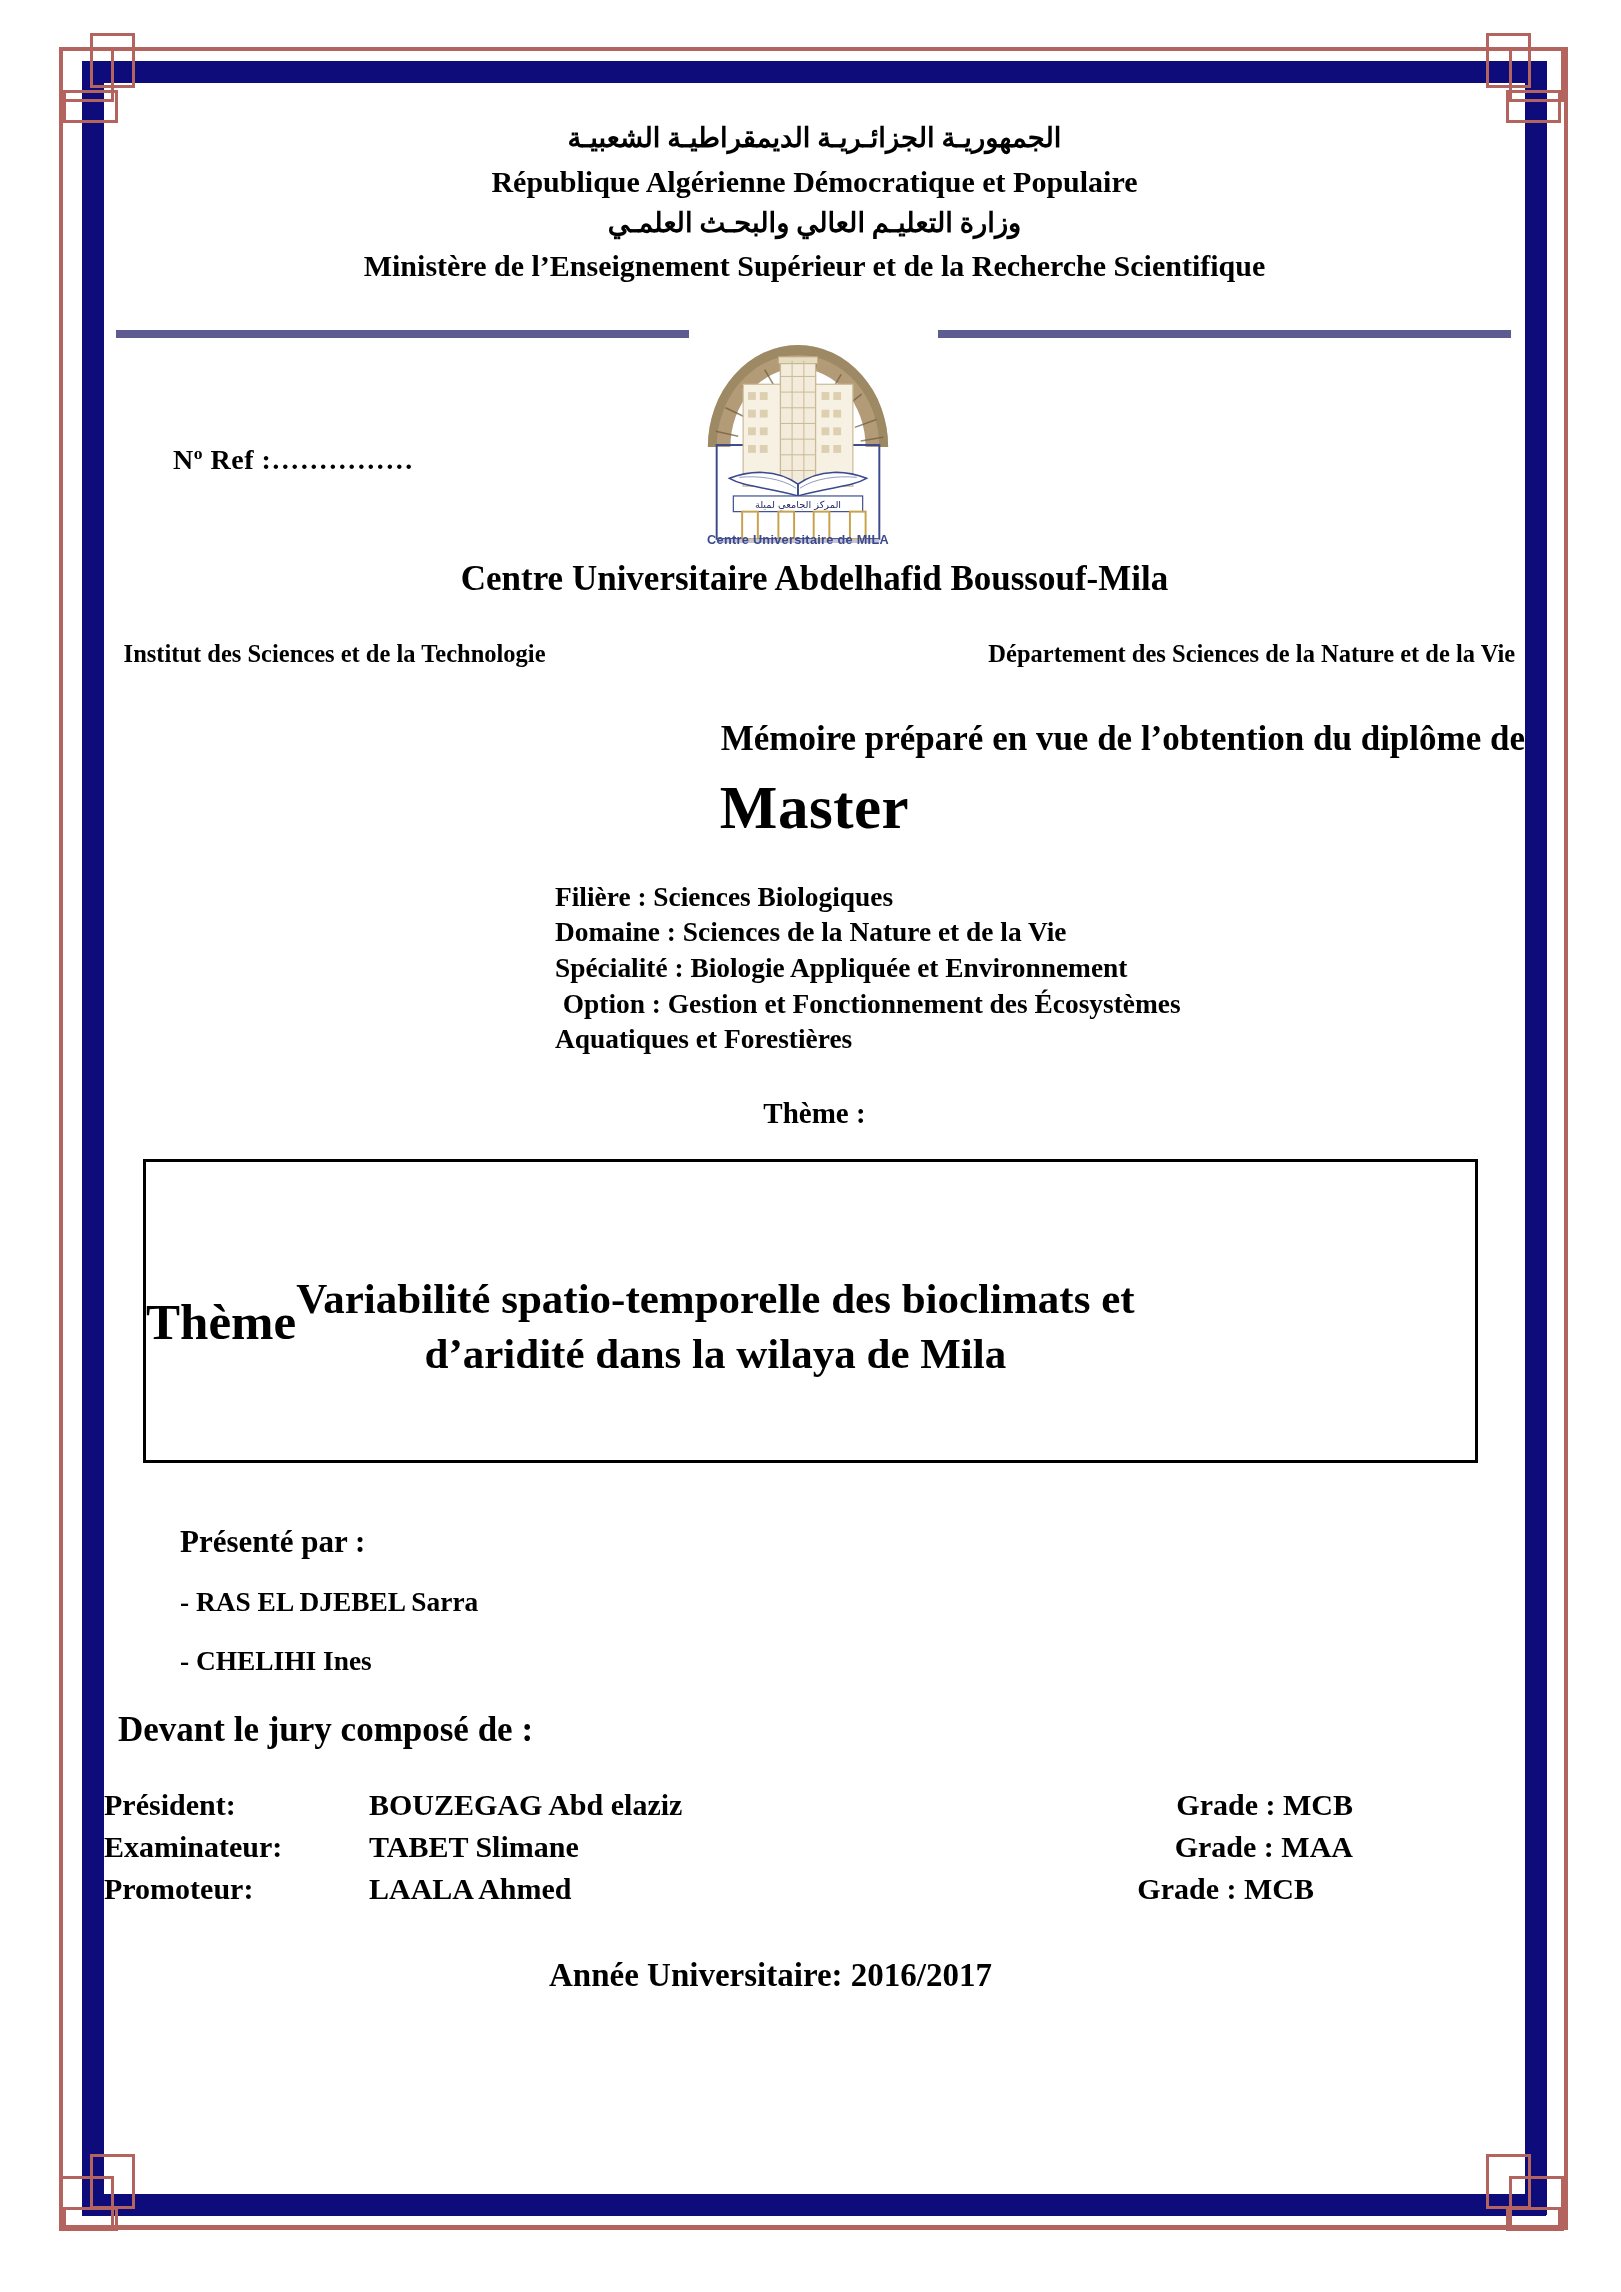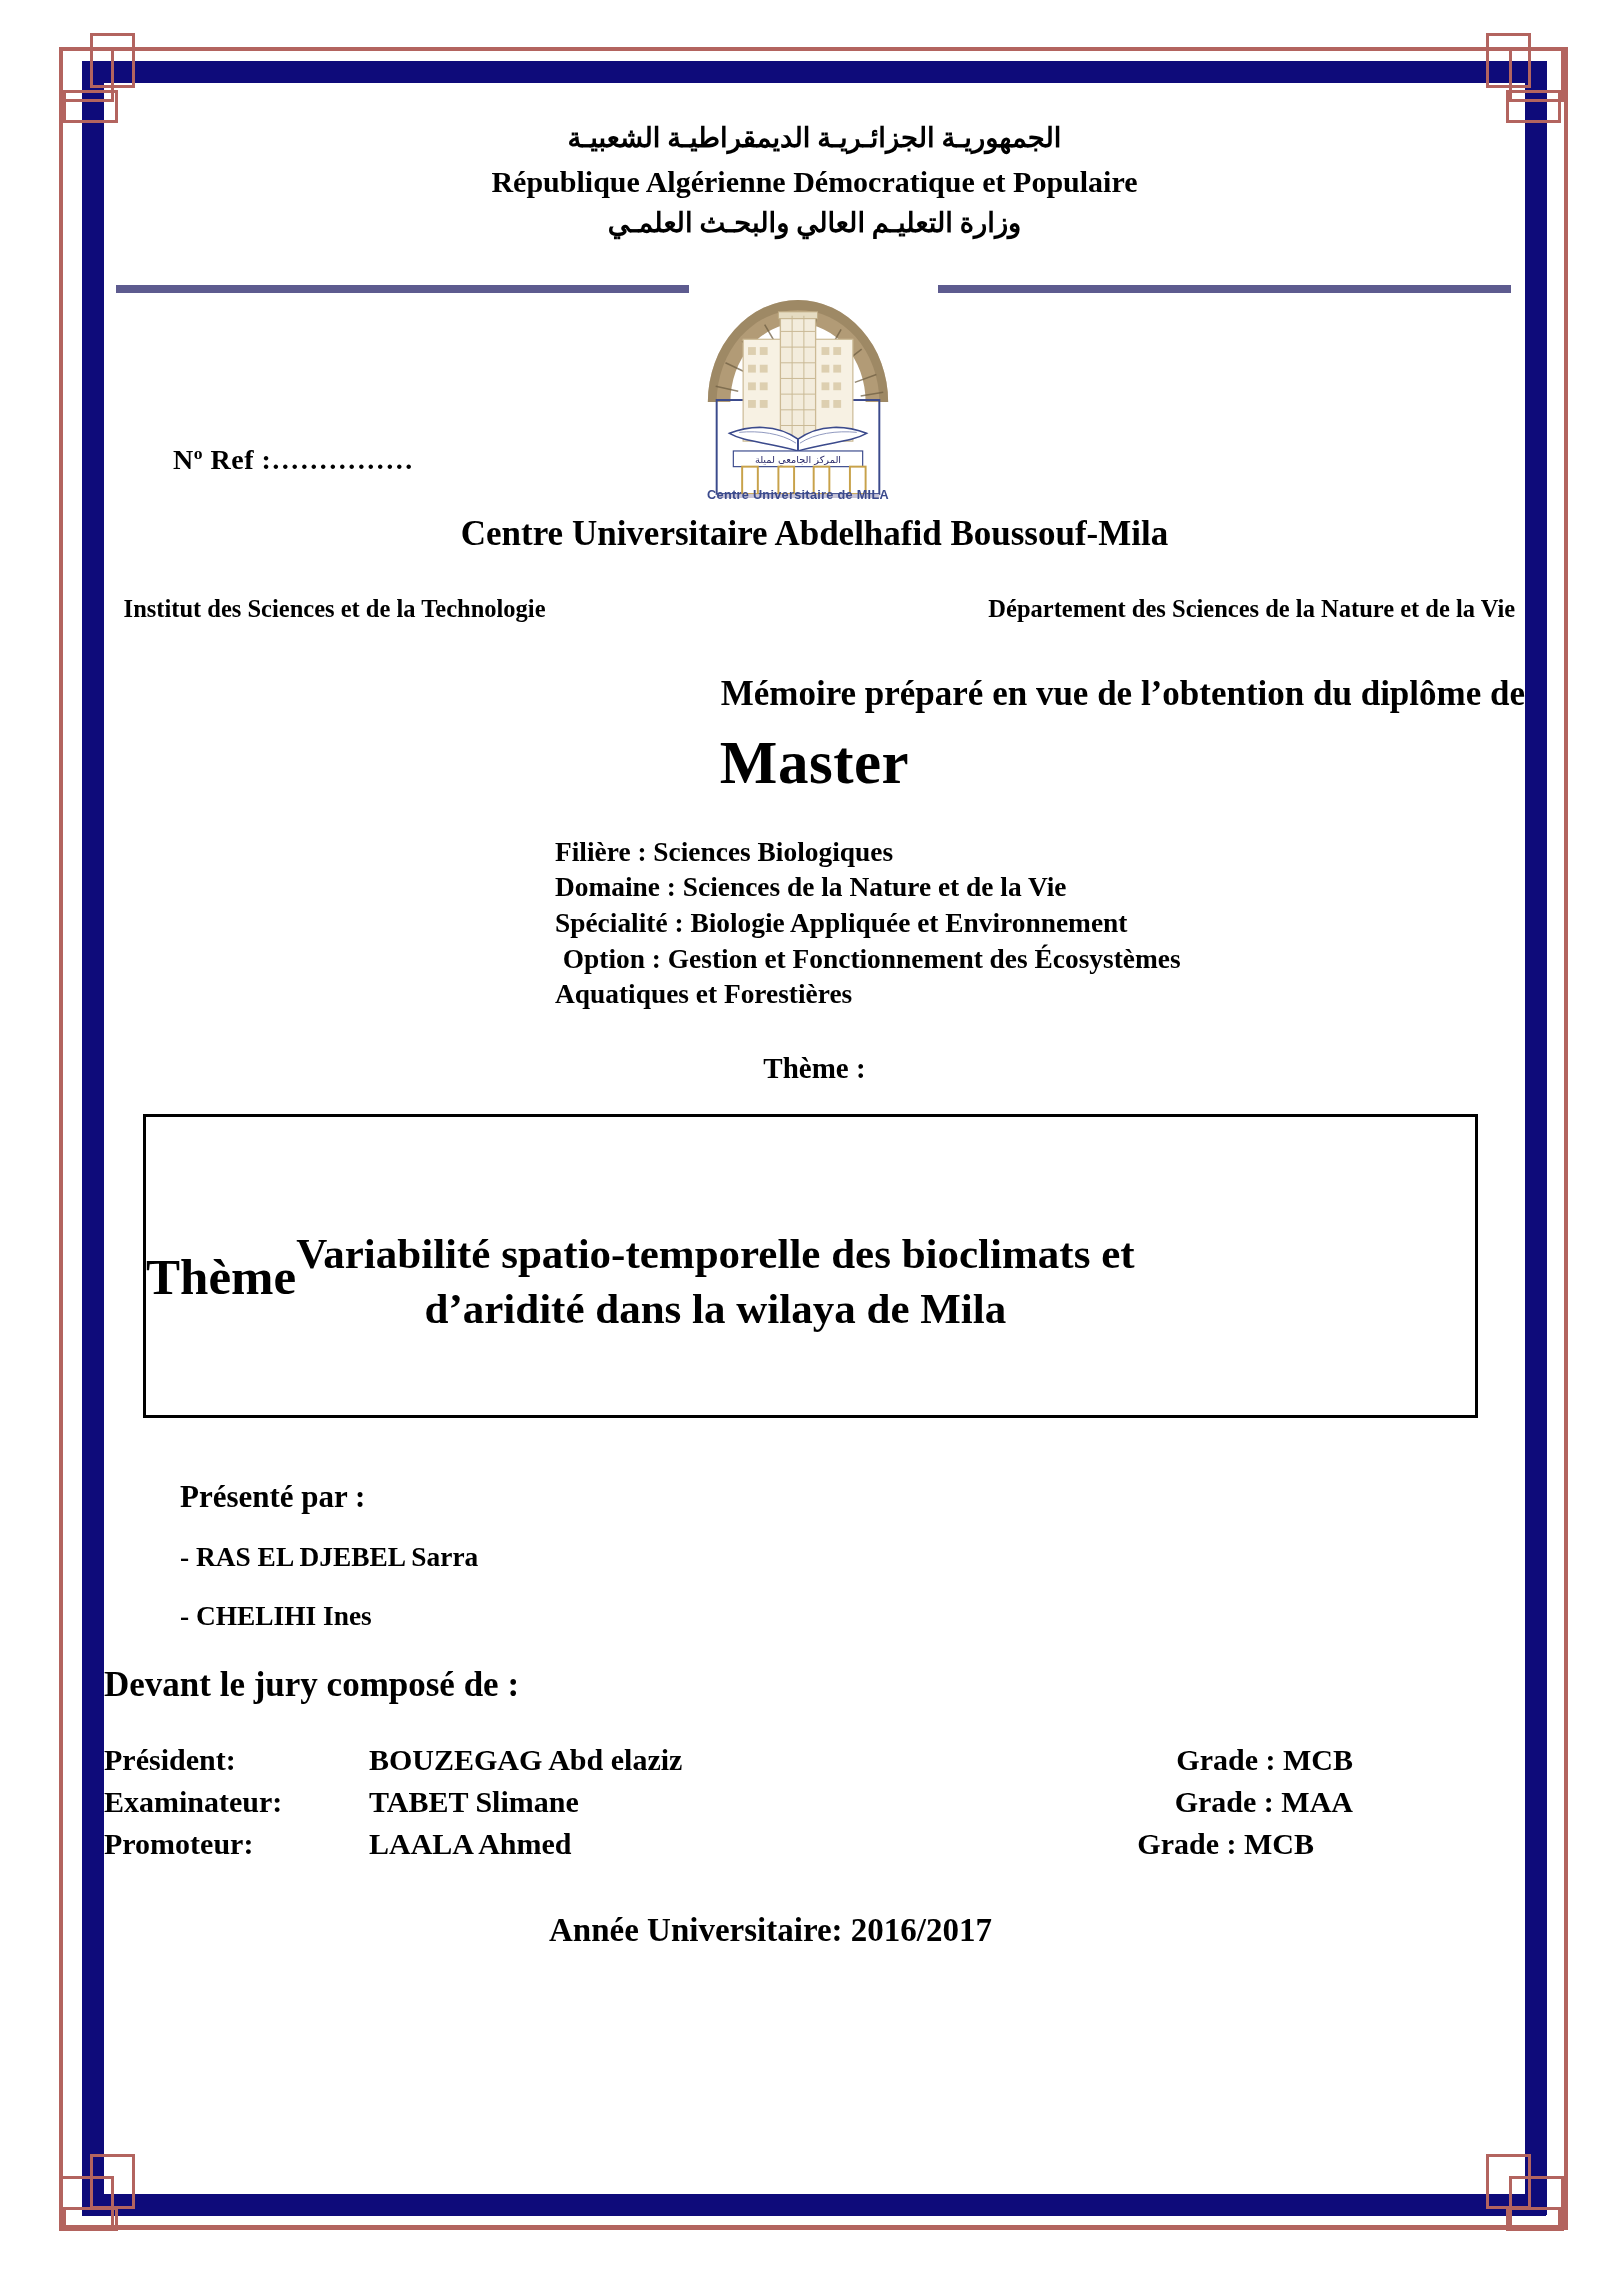--- a/index.html
+++ b/index.html
@@ -196,21 +196,21 @@
   .author {
     padding-left: 76px;
     font-size: 27.4px;
     font-weight: bold;
     margin-top: 27.4px;
   }
   .jury-head {
     font-size: 35px;
     font-weight: bold;
     margin-top: 33px;
-    padding-left: 0px;
+    padding-left: 14px;
   }
 
   .jury-table {
     margin-top: 35px;
     width: 1304px;
     padding-left: 74px;
     box-sizing: border-box;
     border-collapse: collapse;
   }
   .jury-table td {
@@ -263,20 +263,21 @@
   <div class="corner-sq" style="left:1486px;top:2154px;width:45px; height:55px;"></div>
   <div class="corner-sq" style="left:1506px;top:2207px;width:55px; height:23.5px;"></div>
 </div>
 
 <div class="sheet">
 
   <div class="hdr">
     <div class="ar hdr-line-1">الجمهوريـة الجزائـريـة الديمقراطيـة الشعبيـة</div>
     <div class="fr">République Algérienne Démocratique et Populaire</div>
     <div class="ar">وزارة التعليـم العالي والبحـث العلمـي</div>
+    <div class="fr">Ministère de l’Enseignement Supérieur et de la Recherche Scientifique</div>
   </div>
 
   <div class="divider-row">
     <div class="divider-seg left"></div>
     <div class="divider-seg right"></div>
 
     <div class="logo-wrap">
       <svg class="logo-svg" viewBox="0 0 224 248" xmlns="http://www.w3.org/2000/svg" aria-hidden="true">
 
         <path d="M20 150 A92 104 0 0 1 204 150 L181 150 A69 80 0 0 0 43 150 Z" fill="#b29b76"></path>

